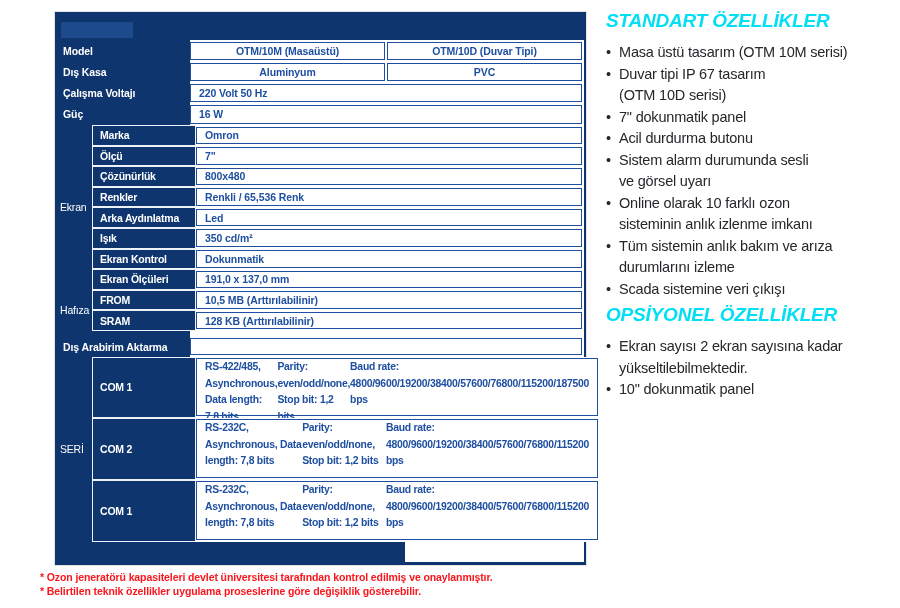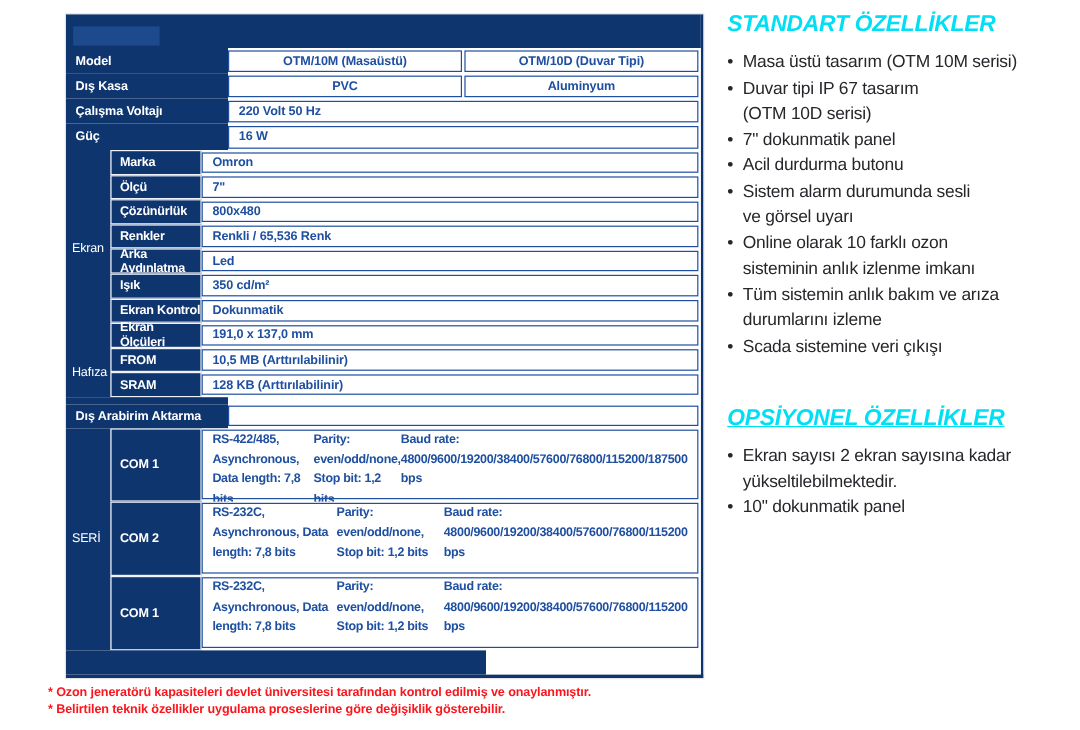--- a/index.html
+++ b/index.html
@@ -41,40 +41,40 @@
   .gcol {
     width:37px; flex:none; background:#0f356e; color:#fff;
     font-weight:normal; font-size:10.5px; letter-spacing:-0.2px;
     display:flex; align-items:center; padding-left:5px;
   }
   .gbody { flex:1; display:flex; flex-direction:column; }
   .sr { display:flex; flex:none; height:20.6px; }
   .sr.h205 { height:20.5px; }
   .sr.com1 { height:61px; } .sr.com23 { height:62px; }
   .slab {
-    width:76px; flex:none; background:#0f356e; color:#fff;
+    width:104px; flex:none; background:#0f356e; color:#fff;
     font-weight:bold; font-size:10.5px; letter-spacing:-0.2px;
     border:1px solid #edf1f8;
     display:flex; align-items:center; padding-left:7px;
   }
   .vc.multi {
     flex-direction:row; align-items:flex-start; justify-content:center;
     font-size:10.4px; letter-spacing:-0.25px; line-height:1.58;
   }
   .band-bottom { height:20px; flex:none; display:flex; }
   .band-bottom .bb-navy { width:350px; flex:none; background:#0f356e; }
   .band-bottom .bb-white { flex:1; background:#fff; }
 
   
   .right { position:absolute; left:606px; top:10px; width:276px; }
   .sec-title {
     color:#00dff4; font-size:19px; font-weight:bold; font-style:italic;
     letter-spacing:-0.2px; margin:0 0 10px 0;
   }
-  .sec-title.second { margin-top:38px;text-decoration:underline; }
+  .sec-title.second { margin-top:4px; }
   ul.feat { list-style:none; margin:0; padding:0; }
   ul.feat li {
     display:flex; color:#26262b; font-size:14.5px; letter-spacing:-0.2px;
     line-height:21.5px;
   }
   .blt { width:13px; flex:none; }
   .itx { white-space:pre-line; }
 
   
   .foot {
@@ -96,22 +96,22 @@
     <div class="lab">Model</div>
     <div class="vals split">
       <div class="vc center">OTM/10M (Masaüstü)</div>
       <div class="vc center">OTM/10D (Duvar Tipi)</div>
     </div>
   </div>
 
   <div class="r h21">
     <div class="lab">Dış Kasa</div>
     <div class="vals split">
+      <div class="vc center">Aluminyum</div>
       <div class="vc center">PVC</div>
-      <div class="vc center">Aluminyum</div>
     </div>
   </div>
 
   <div class="r h21">
     <div class="lab">Çalışma Voltajı</div>
     <div class="vals">
       <div class="vc">220 Volt 50 Hz</div>
     </div>
   </div>
 

